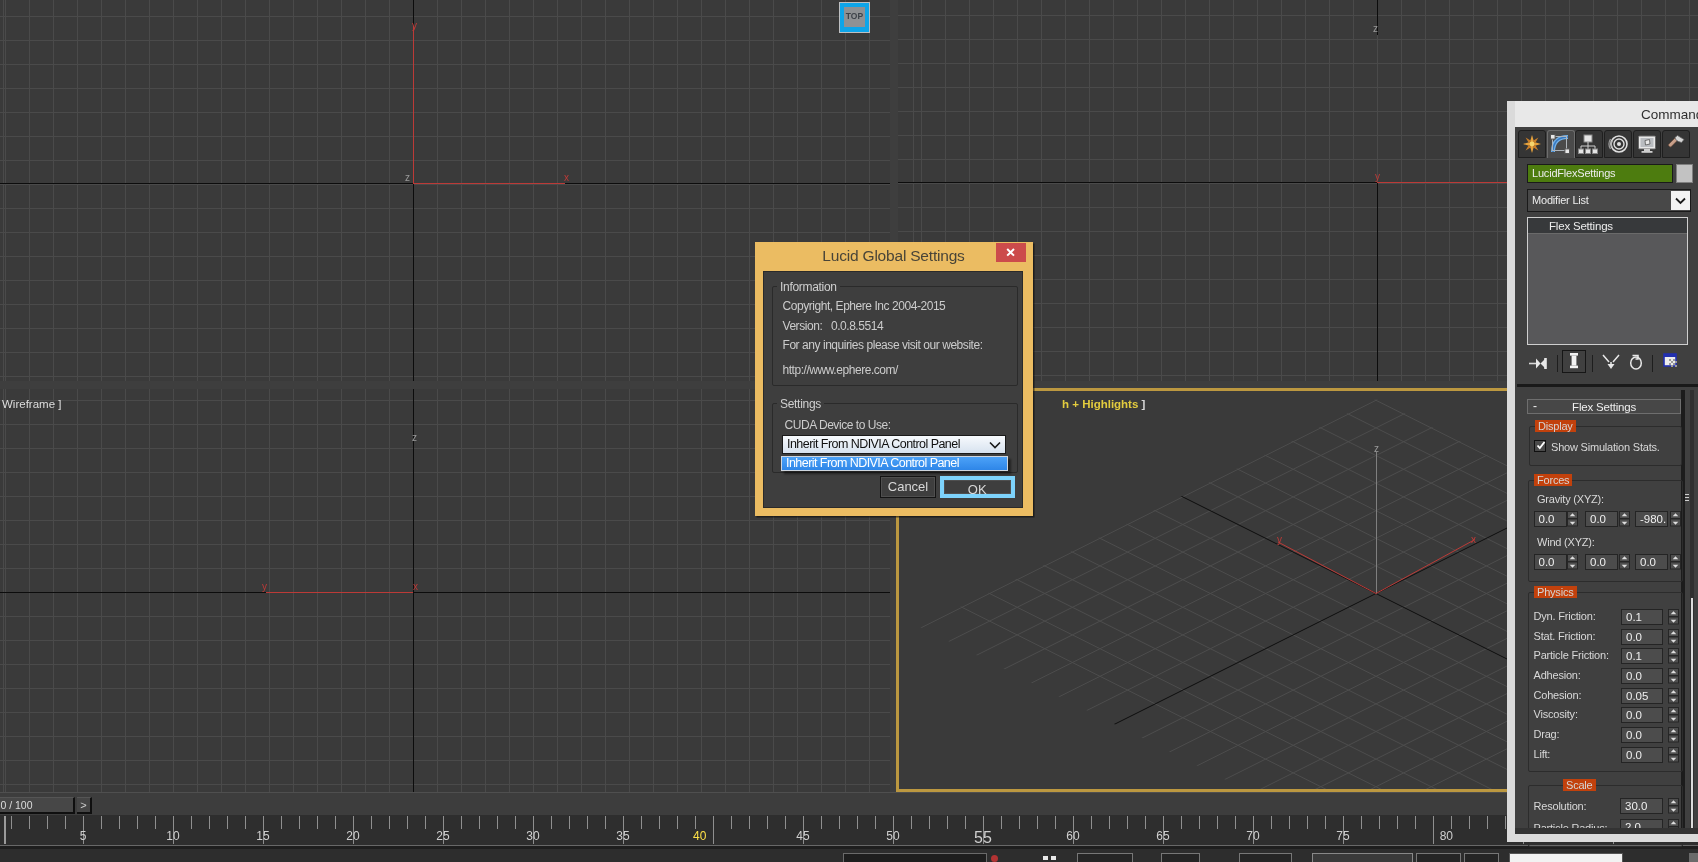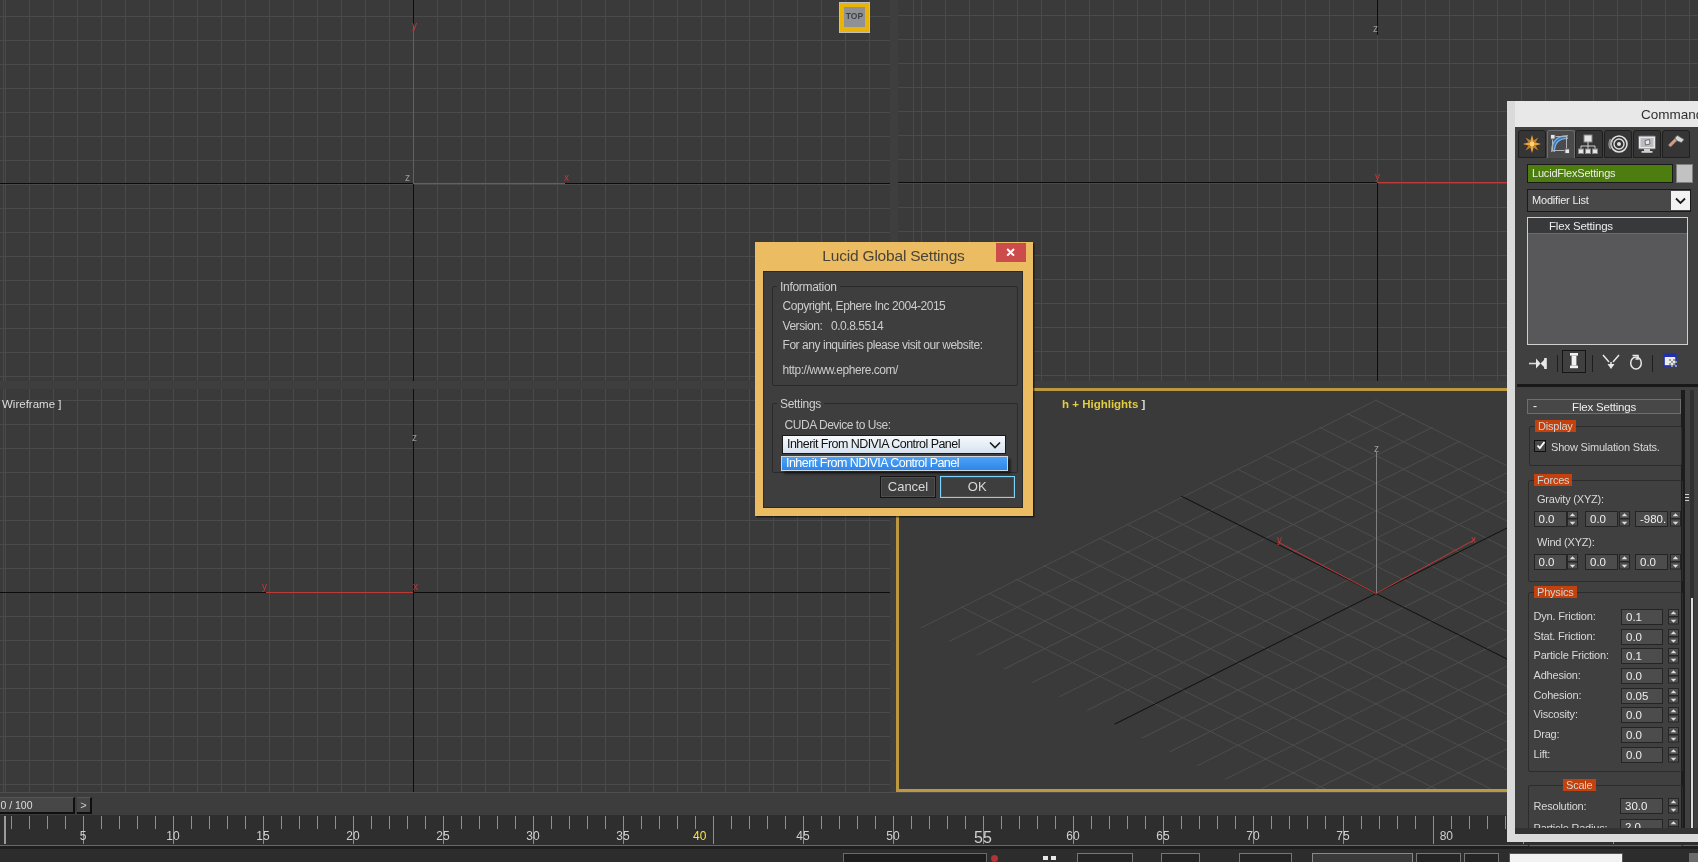--- a/index.html
+++ b/index.html
@@ -99,21 +99,21 @@
       <line x1="1376.5" y1="452" x2="1376.5" y2="593.5" stroke="#7f7f7f" stroke-width="1"></line>
       <line x1="1376.0" y1="593.5" x2="1278" y2="542" stroke="#bc3a37" stroke-width="1"></line>
       <line x1="1376.0" y1="593.5" x2="1475" y2="539.5" stroke="#bc3a37" stroke-width="1"></line>
       <text x="1277" y="543" font-size="10" fill="#bc3a37">y</text>
       <text x="1471" y="543" font-size="10" fill="#bc3a37">x</text>
       <text x="1374" y="452" font-size="10" fill="#9a9a9a">z</text>
     </g>
   </svg>
 <div class="a" style="left:2px;top:398px;color:#dedede;font-size:11.5px;">Wireframe ]</div>
 <div class="a" style="left:1034px;top:398px;color:#e3cc3e;font-size:11.5px;font-weight:bold;margin-left:28px;">h + Highlights <span style="color:#d8d8d8;">]</span></div>
-<div class="a" style="left:839px;top:2px;width:31px;height:31px;background:#eab308;border:1px solid #bebfc1;box-sizing:border-box;">
+<div class="a" style="left:839px;top:2px;width:31px;height:31px;background:#0ea5e9;border:1px solid #bebfc1;box-sizing:border-box;">
     <div style="position:absolute;left:4px;top:4px;width:21px;height:20px;background:#8f9194;"></div>
     <div style="position:absolute;left:0;top:8px;width:29px;text-align:center;font-size:8.5px;color:#3e434a;font-weight:bold;">TOP</div>
   </div>
 <div class="a" style="left:0;top:792px;width:1698px;height:23px;background:#3d3d3d;border-top:1px solid #4f4f4f;box-sizing:border-box;"></div>
 <div class="a" style="left:-40px;top:797px;width:115px;height:17px;background:#474747;border-right:2px solid #0f0f0f;border-bottom:2px solid #0f0f0f;border-top:1px solid #555;box-sizing:border-box;color:#dddddd;font-size:10.5px;text-align:center;line-height:14px;">0 / 100</div>
 <div class="a" style="left:77px;top:797px;width:15px;height:17px;background:#454545;border-right:2px solid #0f0f0f;border-bottom:2px solid #0f0f0f;border-top:1px solid #555;box-sizing:border-box;color:#ccc;font-size:11px;text-align:center;line-height:14px;">&gt;</div>
 <div class="a" style="left:0;top:815px;width:1698px;height:30px;background:#2e2e2e;"></div>
 <div class="a" style="left:0;top:816px;width:1698px;height:13px;background:repeating-linear-gradient(to right,transparent 0 11px,#8f8f8f 11px 12px,transparent 12px 18px);"></div>
 <div class="a" style="left:0;top:816px;width:1698px;height:28px;background:repeating-linear-gradient(to right,transparent 0 83px,#8f8f8f 83px 84px,transparent 84px 90px);"></div>
 <div class="a" style="left:4px;top:816px;width:2px;height:28px;background:#9a9a9a;"></div>
@@ -418,12 +418,12 @@
 <div class="a" style="left:782.5px;top:338px;color:#cccccc;font-size:12px;letter-spacing:-0.45px;white-space:nowrap;">For any inquiries please visit our website:</div>
 <div class="a" style="left:782.5px;top:363px;color:#cccccc;font-size:12px;letter-spacing:-0.45px;white-space:nowrap;">http://www.ephere.com/</div>
 <div class="grp" style="left:771.5px;top:402.5px;width:244px;height:68px;border-color:#2a2a2a;"></div>
 <div class="gt" style="left:777px;top:396.5px;background:#3e3e3e;color:#cfcfcf;font-size:12px;letter-spacing:-0.3px;">Settings</div>
 <div class="a" style="left:784.5px;top:418px;color:#cccccc;font-size:12px;letter-spacing:-0.45px;">CUDA Device to Use:</div>
 <div class="a" style="left:782px;top:435px;width:223.5px;height:19px;background:linear-gradient(#f7fafd,#d7e2ef);border:1px solid #1a1a1a;box-sizing:border-box;color:#111;font-size:12.5px;letter-spacing:-0.55px;line-height:17px;padding-left:4px;">Inherit From NDIVIA Control Panel<svg width="12" height="8" style="position:absolute;right:4px;top:5px;">
       <path d="M1 1.5 L6 6.5 L11 1.5" fill="none" stroke="#1a1a1a" stroke-width="1.6"></path>
     </svg></div>
 <div class="a" style="left:781px;top:456px;width:227px;height:15px;background:linear-gradient(#4ca2f8,#2e86e8);border:1px solid #cfd6de;box-sizing:border-box;color:#fff;font-size:12.5px;letter-spacing:-0.55px;line-height:13px;padding-left:4px;box-shadow:3px 3px 2px rgba(0,0,0,0.45);white-space:nowrap;">Inherit From NDIVIA Control Panel</div>
 <div class="a" style="left:880px;top:476px;width:56px;height:21.5px;background:#3e3e3e;border:1px solid #141414;box-sizing:border-box;box-shadow:inset 0 0 0 1px #4f4f4f;color:#d8d8d8;font-size:13px;text-align:center;line-height:20px;">Cancel</div>
-<div class="a" style="left:940px;top:476px;width:74.5px;height:21.5px;background:#3e3e3e;border:1px solid #7dd3fc;box-sizing:border-box;box-shadow:inset 0 0 0 1px #4f4f4f;color:#d8d8d8;font-size:13px;text-align:center;line-height:20px;">OK</div>
+<div class="a" style="left:940px;top:476px;width:74.5px;height:21.5px;background:#3e3e3e;border:4px solid #7dd3fc;box-sizing:border-box;box-shadow:inset 0 0 0 1px #4f4f4f;color:#d8d8d8;font-size:13px;text-align:center;line-height:20px;">OK</div>
 </body></html>

